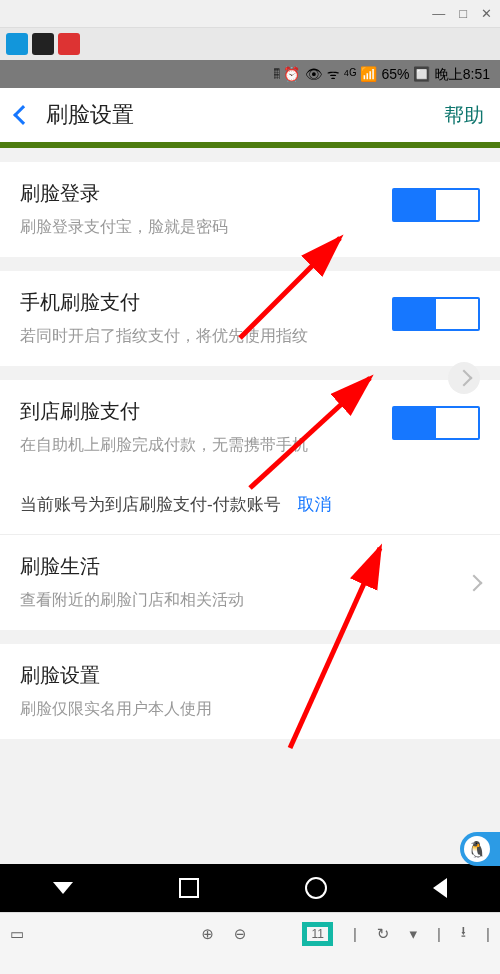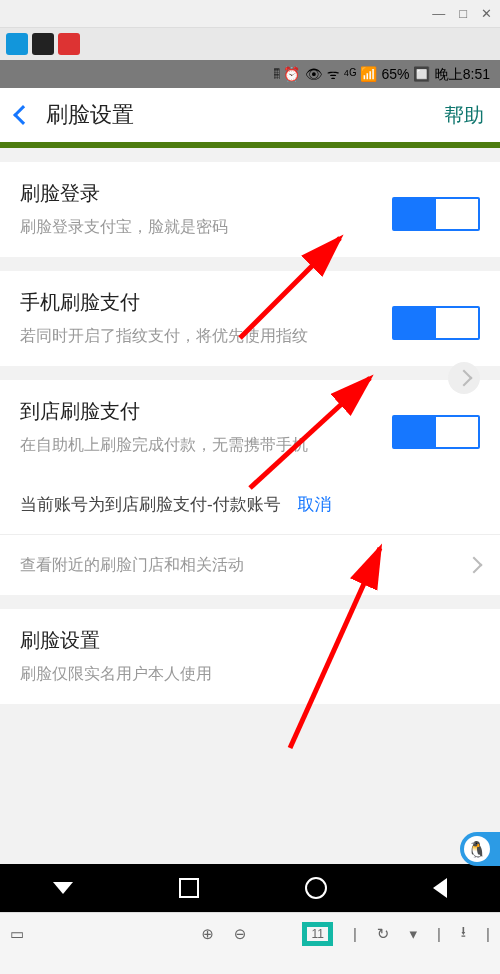--- a/index.html
+++ b/index.html
@@ -51,21 +51,21 @@
       align-items: center;
       padding: 0 16px;
       border-bottom: 6px solid #4d7c0f;
       justify-content: center;
     }
     .back-chevron { width: 14px; height: 14px; border-left: 3px solid #1677ff; border-bottom: 3px solid #1677ff; transform: rotate(45deg); margin-right: 16px; }
     .appbar-title { font-size: 22px; color: #222; font-weight: 400; }
     .appbar-help { color: #0f766e; font-size: 20px; margin-left: auto; }
     .content { background: #f2f2f2; height: calc(974px - 28px - 32px - 28px - 60px - 48px - 42px - 20px); overflow: hidden; position: relative; }
     .section { background: #fff; margin-top: 14px; }
-    .item { padding: 18px 20px; display: flex; align-items: center; background: #fff; position: relative; }
+    .item { padding: 18px 20px; display: flex; align-items: flex-start; background: #fff; position: relative; }
     .item-texts { flex: 1; min-width: 0; padding-right: 12px; }
     .item-title { font-size: 20px; color: #222; margin-bottom: 8px; }
     .item-sub { font-size: 16px; color: #999; line-height: 1.5; }
     .toggle {
       width: 88px; height: 34px; border: 2px solid #1677ff; border-radius: 2px; position: relative; flex-shrink: 0; margin-top: 8px;
     }
     .toggle::before { content: ""; position: absolute; left: 0; top: 0; bottom: 0; width: 50%; background: #1677ff; }
     .chevron-right { width: 12px; height: 12px; border-top: 2px solid #bbb; border-right: 2px solid #bbb; transform: rotate(45deg); align-self: center; flex-shrink: 0; }
     .circle-chevron { width: 32px; height: 32px; border-radius: 50%; background: #eee; display: flex; align-items: center; justify-content: center; align-self: center; flex-shrink: 0; }
     .circle-chevron .chevron-right { border-color: #bbb; }
@@ -146,20 +146,21 @@
       <div class="circle-chevron" style="position:absolute;right:20px;top:-18px;">
           <div class="chevron-right"></div>
         </div>
     </div>
     <div class="flat-line" style="border-top:none;">
       <span>当前账号为到店刷脸支付-付款账号</span>
       <span class="link">取消</span>
     </div>
     <div class="item" style="border-top:1px solid #eee;">
       <div class="item-texts">
+        <div class="item-title">刷脸生活</div>
         <div class="item-sub">查看附近的刷脸门店和相关活动</div>
       </div>
       <div class="chevron-right"></div>
     </div>
   </div>
 
   <div class="section">
     <div class="item">
       <div class="item-texts">
         <div class="item-title">刷脸设置</div>

